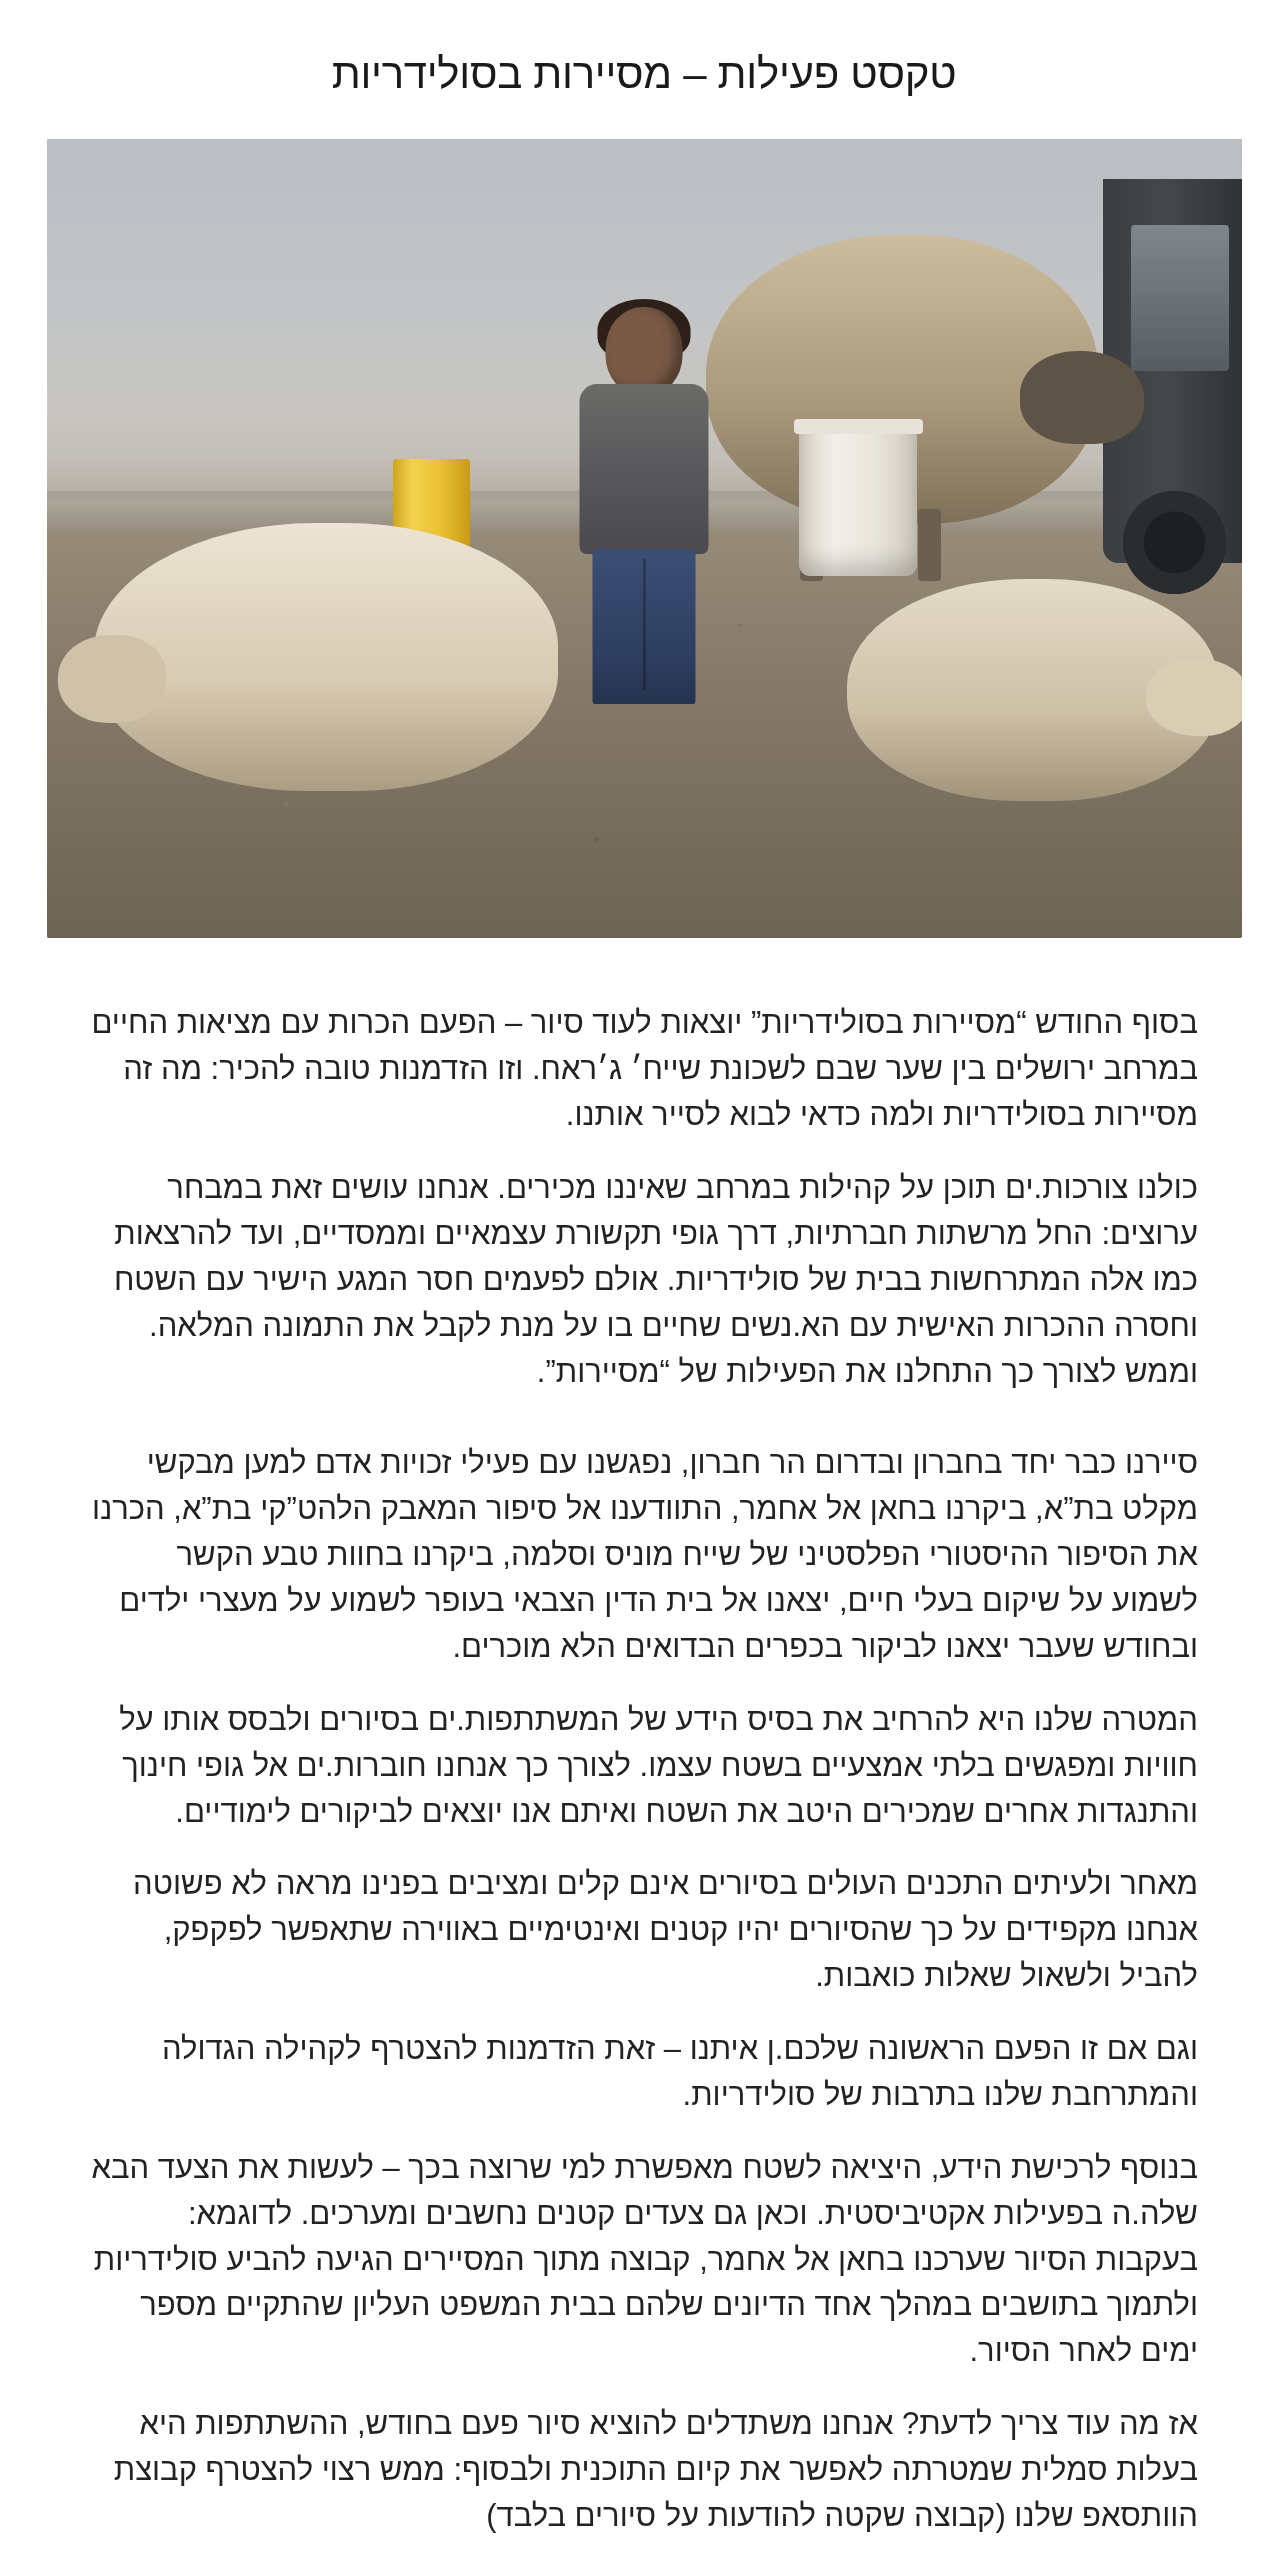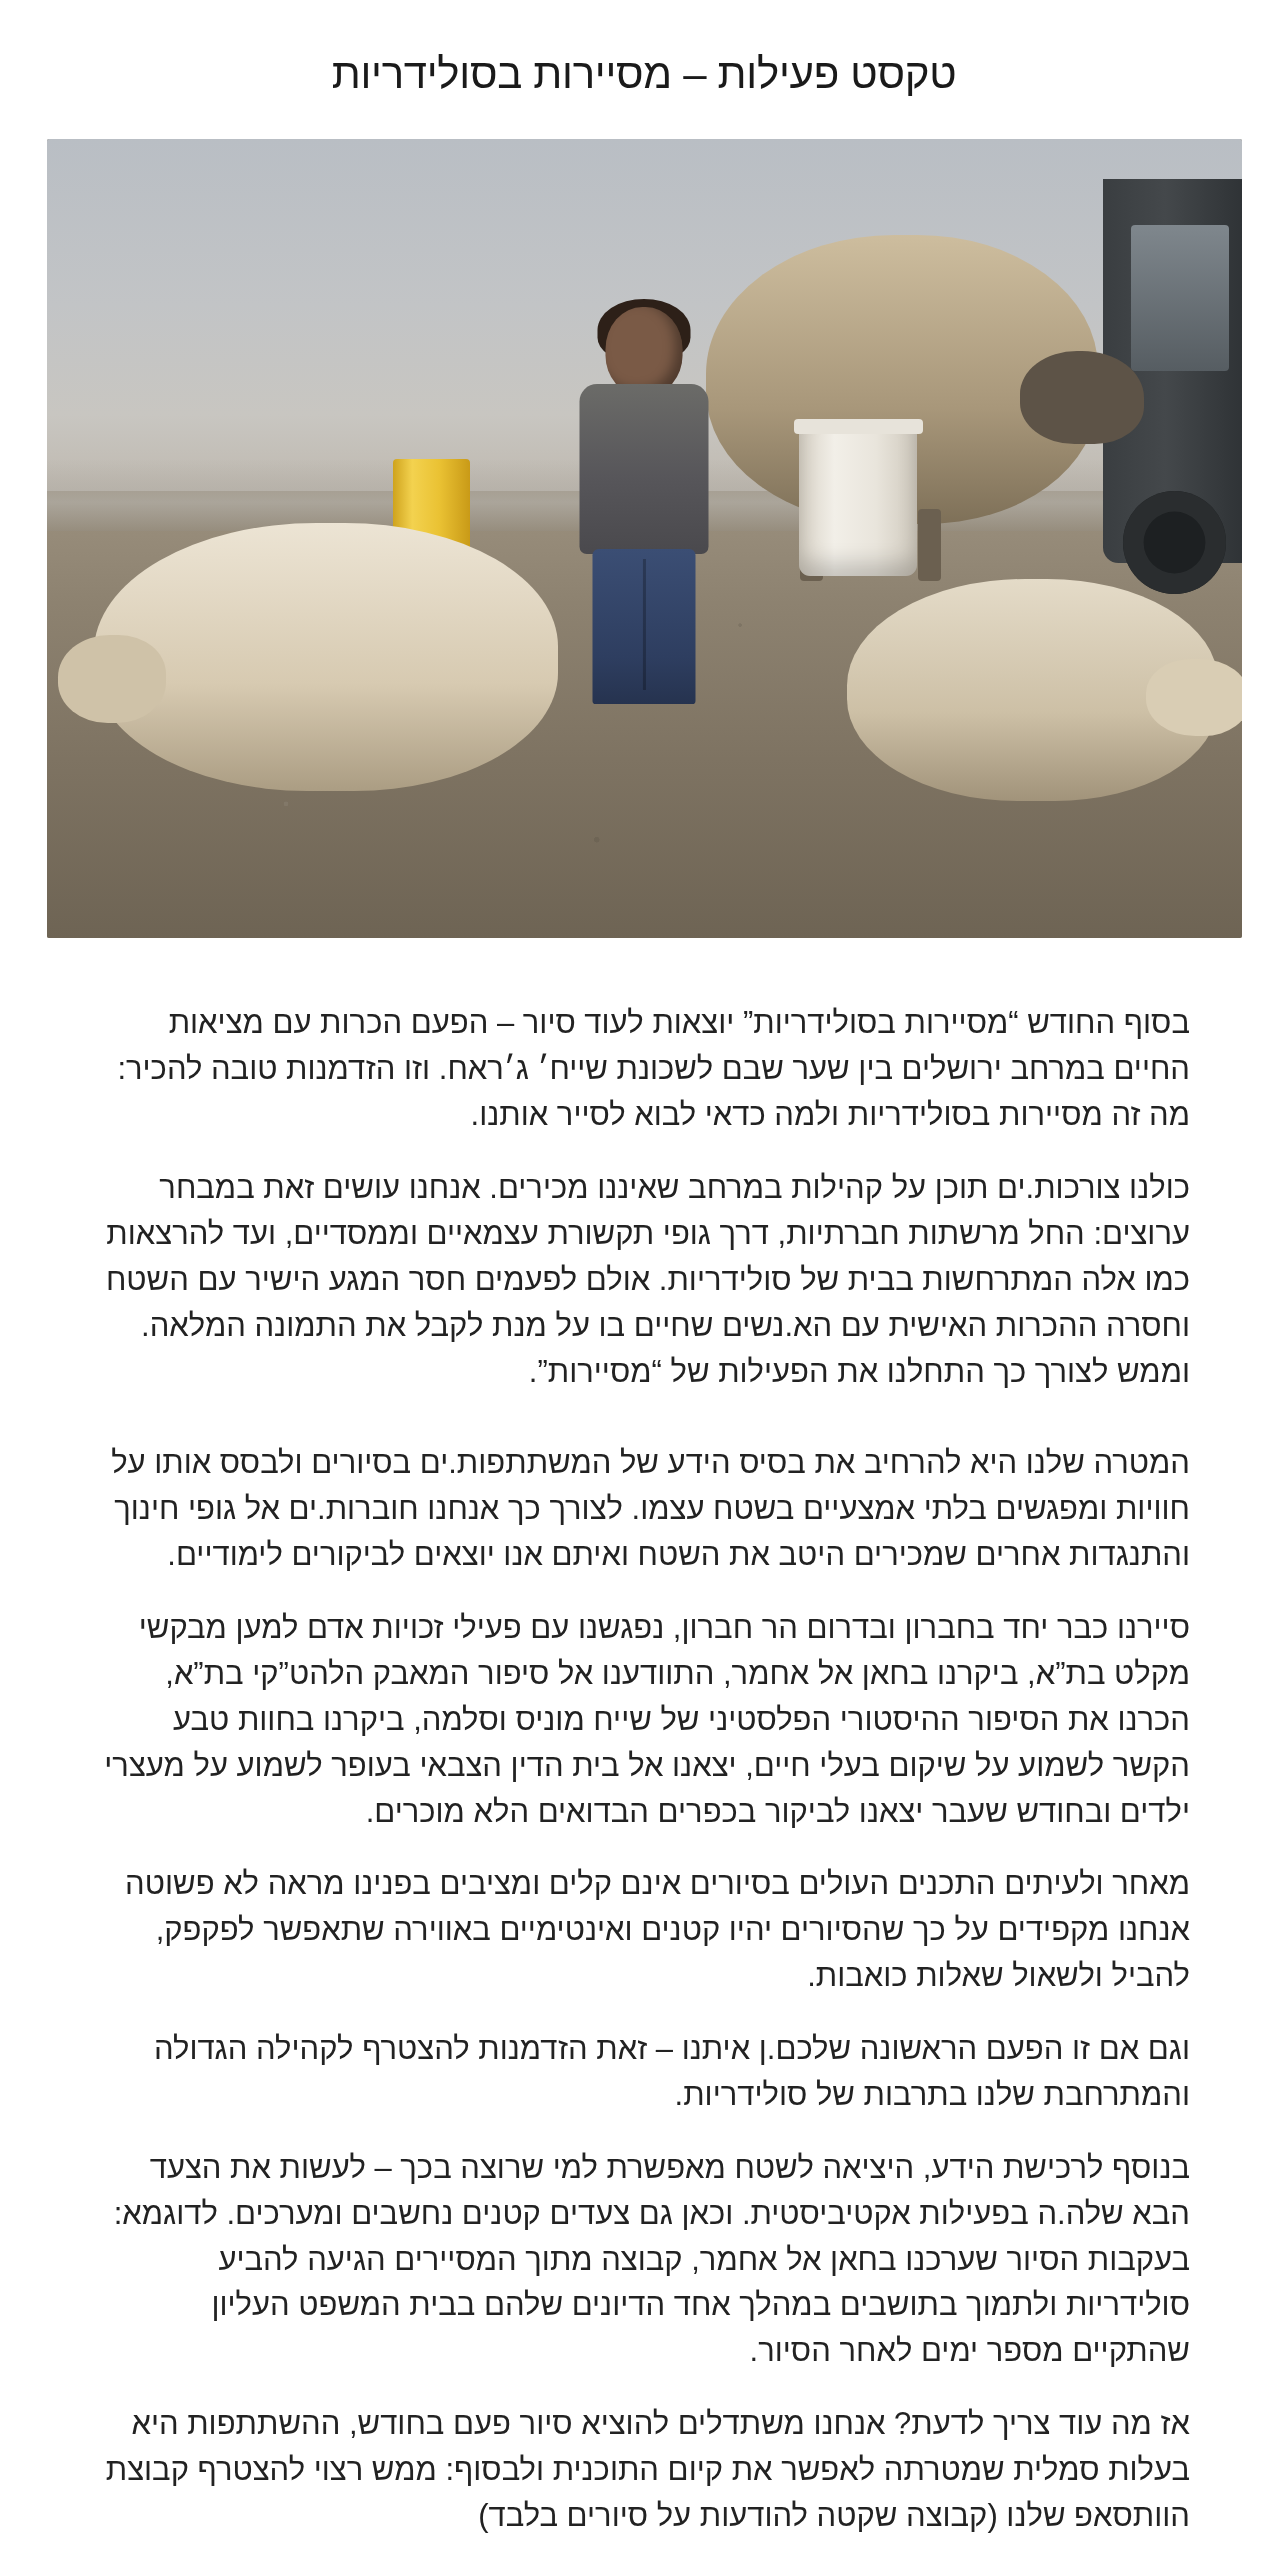--- a/index.html
+++ b/index.html
@@ -181,21 +181,21 @@
   .body-col {
     width: 1108px;
     margin: 0 auto;
     direction: rtl;
     text-align: right;
   }
   p.para {
     font-size: 31px;
     line-height: 1.48;
     color: #222222;
-    margin: 0 8px 27px 0;
+    margin: 0 0 27px 0;
     text-align: right;
   }
   p.para.gap-big { margin-bottom: 46px; }
   .tight { margin-bottom: 5.2px; }
 </style>
 </head>
 <body>
 
 <div class="page">
   <div class="content">
@@ -237,23 +237,23 @@
         </div>
       </div>
     </div>
 
     <div class="body-col">
 
       <p class="para">בסוף החודש “מסיירות בסולידריות” יוצאות לעוד סיור – הפעם הכרות עם מציאות החיים במרחב ירושלים בין שער שבם לשכונת שייח׳ ג׳ראח. וזו הזדמנות טובה להכיר: מה זה מסיירות בסולידריות ולמה כדאי לבוא לסייר אותנו.</p>
 
       <p class="para gap-big">כולנו צורכות.ים תוכן על קהילות במרחב שאיננו מכירים. אנחנו עושים זאת במבחר ערוצים: החל מרשתות חברתיות, דרך גופי תקשורת עצמאיים וממסדיים, ועד להרצאות כמו אלה המתרחשות בבית של סולידריות. אולם לפעמים חסר המגע הישיר עם השטח וחסרה ההכרות האישית עם הא.נשים שחיים בו על מנת לקבל את התמונה המלאה. וממש לצורך כך התחלנו את הפעילות של “מסיירות”.</p>
 
+      <p class="para">סיירנו כבר יחד בחברון ובדרום הר חברון, נפגשנו עם פעילי זכויות אדם למען מבקשי מקלט בת”א, ביקרנו בחאן אל אחמר, התוודענו אל סיפור המאבק הלהט”קי בת”א, הכרנו את הסיפור ההיסטורי הפלסטיני של שייח מוניס וסלמה, ביקרנו בחוות טבע הקשר לשמוע על שיקום בעלי חיים, יצאנו אל בית הדין הצבאי בעופר לשמוע על מעצרי ילדים ובחודש שעבר יצאנו לביקור בכפרים הבדואים הלא מוכרים.</p>
+
       <p class="para">המטרה שלנו היא להרחיב את בסיס הידע של המשתתפות.ים בסיורים ולבסס אותו על חוויות ומפגשים בלתי אמצעיים בשטח עצמו. לצורך כך אנחנו חוברות.ים אל גופי חינוך והתנגדות אחרים שמכירים היטב את השטח ואיתם אנו יוצאים לביקורים לימודיים.</p>
-
-      <p class="para">סיירנו כבר יחד בחברון ובדרום הר חברון, נפגשנו עם פעילי זכויות אדם למען מבקשי מקלט בת”א, ביקרנו בחאן אל אחמר, התוודענו אל סיפור המאבק הלהט”קי בת”א, הכרנו את הסיפור ההיסטורי הפלסטיני של שייח מוניס וסלמה, ביקרנו בחוות טבע הקשר לשמוע על שיקום בעלי חיים, יצאנו אל בית הדין הצבאי בעופר לשמוע על מעצרי ילדים ובחודש שעבר יצאנו לביקור בכפרים הבדואים הלא מוכרים.</p>
 
       <p class="para tight">מאחר ולעיתים התכנים העולים בסיורים אינם קלים ומציבים בפנינו מראה לא פשוטה אנחנו מקפידים על כך שהסיורים יהיו קטנים ואינטימיים באווירה שתאפשר לפקפק, להביל ולשאול שאלות כואבות.</p>
 
 
       <p class="para">וגם אם זו הפעם הראשונה שלכם.ן איתנו – זאת הזדמנות להצטרף לקהילה הגדולה והמתרחבת שלנו בתרבות של סולידריות.</p>
 
       <p class="para">בנוסף לרכישת הידע, היציאה לשטח מאפשרת למי שרוצה בכך – לעשות את הצעד הבא שלה.ה בפעילות אקטיביסטית. וכאן גם צעדים קטנים נחשבים ומערכים. לדוגמא: בעקבות הסיור שערכנו בחאן אל אחמר, קבוצה מתוך המסיירים הגיעה להביע סולידריות ולתמוך בתושבים במהלך אחד הדיונים שלהם בבית המשפט העליון שהתקיים מספר ימים לאחר הסיור.</p>
 
       <p class="para"><span>אז מה עוד צריך לדעת? אנחנו משתדלים להוציא סיור פעם בחודש, ההשתתפות היא בעלות סמלית שמטרתה לאפשר את קיום התוכנית ולבסוף: ממש רצוי להצטרף קבוצת הוותסאפ שלנו (קבוצה שקטה להודעות על סיורים בלבד) </span></p>
 

